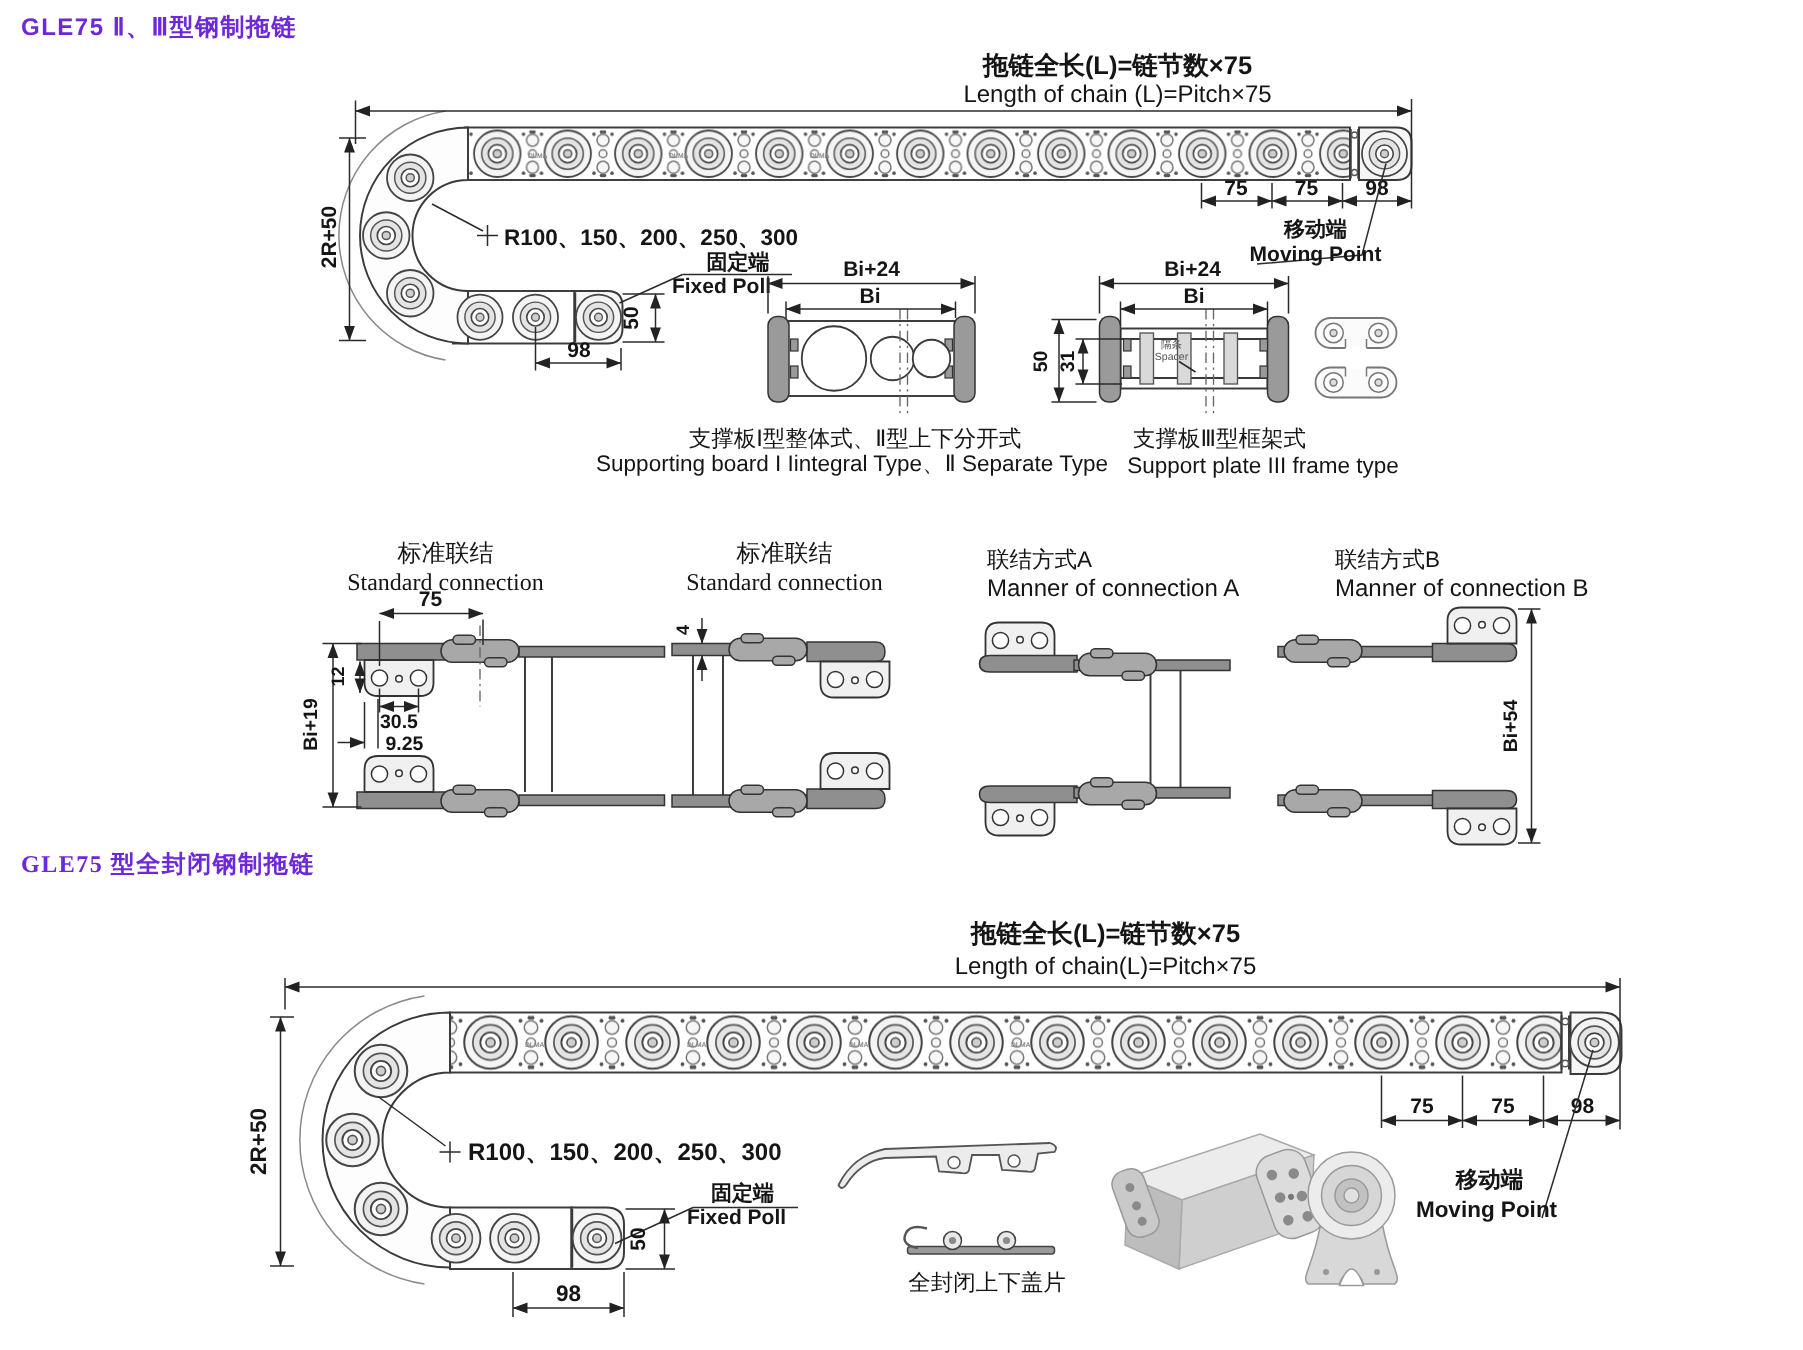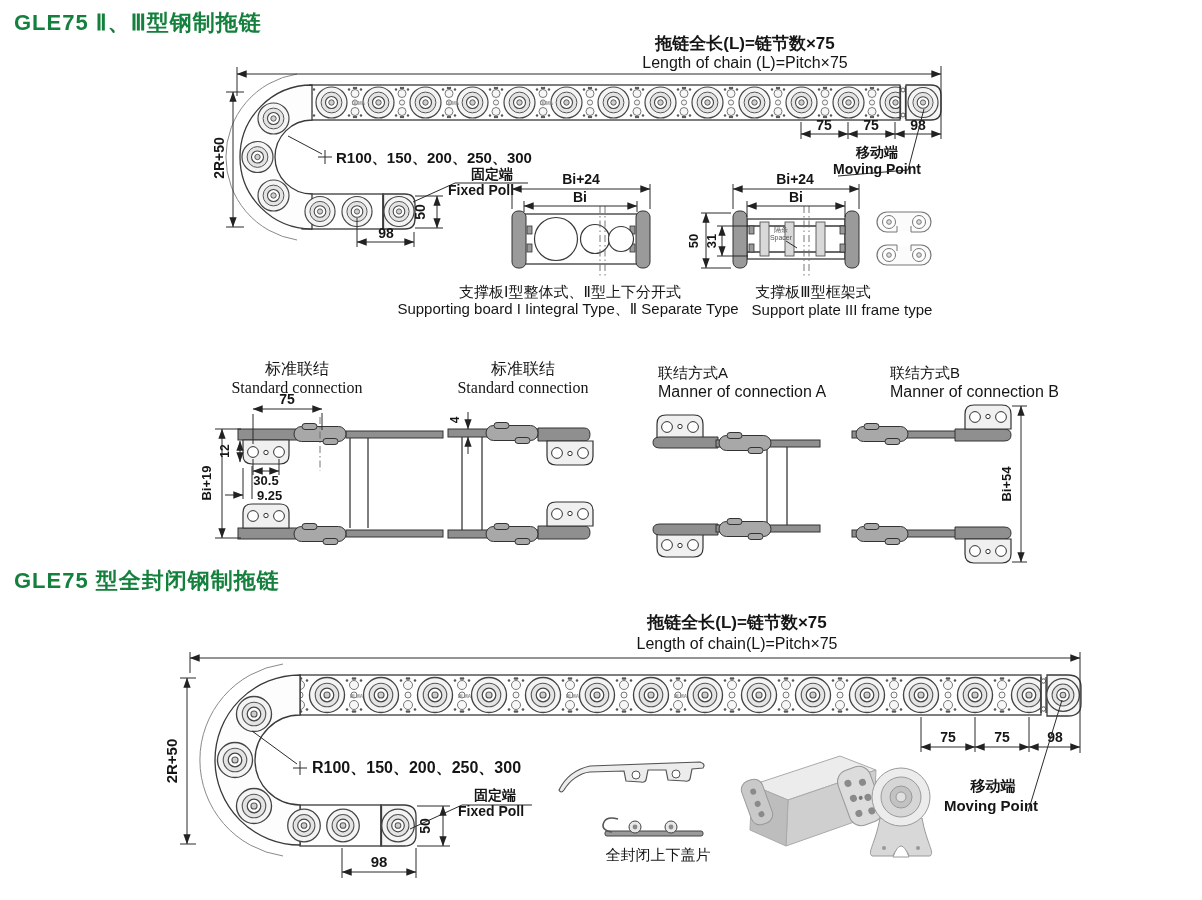--- a/index.html
+++ b/index.html
@@ -1,18 +1,18 @@
 <!DOCTYPE html>
 <html><head>
 <meta charset="utf-8">
 <style>
   html,body{margin:0;padding:0;background:#fff;}
   body{width:1202px;height:900px;position:relative;overflow:hidden;font-family:"Liberation Sans",sans-serif;}
-  .title{position:absolute;left:14px;color:#15803d;font-weight:bold;font-size:22px;letter-spacing:1px;white-space:nowrap;}
-  #t1{top:8px;} #t2{top:566px;}
+  .title{position:absolute;left:14px;color:#6d28d9;font-weight:bold;font-size:16px;letter-spacing:1px;white-space:nowrap;}
+  #t1{top:8px;} #t2{top:566px;font-family:Liberation Serif, serif;}
   svg{position:absolute;left:0;top:0;}
   text{fill:#151515;}
   .d12{font:700 12px "Liberation Sans",sans-serif;}
   .d13{font:700 13px "Liberation Sans",sans-serif;}
   .d14{font:700 14px "Liberation Sans",sans-serif;}
   .d15{font:700 15px "Liberation Sans",sans-serif;}
   .r15{font:700 15px "Liberation Sans",sans-serif;}
   .r16{font:700 16px "Liberation Sans",sans-serif;}
   .cnB14{font:700 14px "Liberation Sans",sans-serif;}
   .cnB15{font:700 15px "Liberation Sans",sans-serif;}

